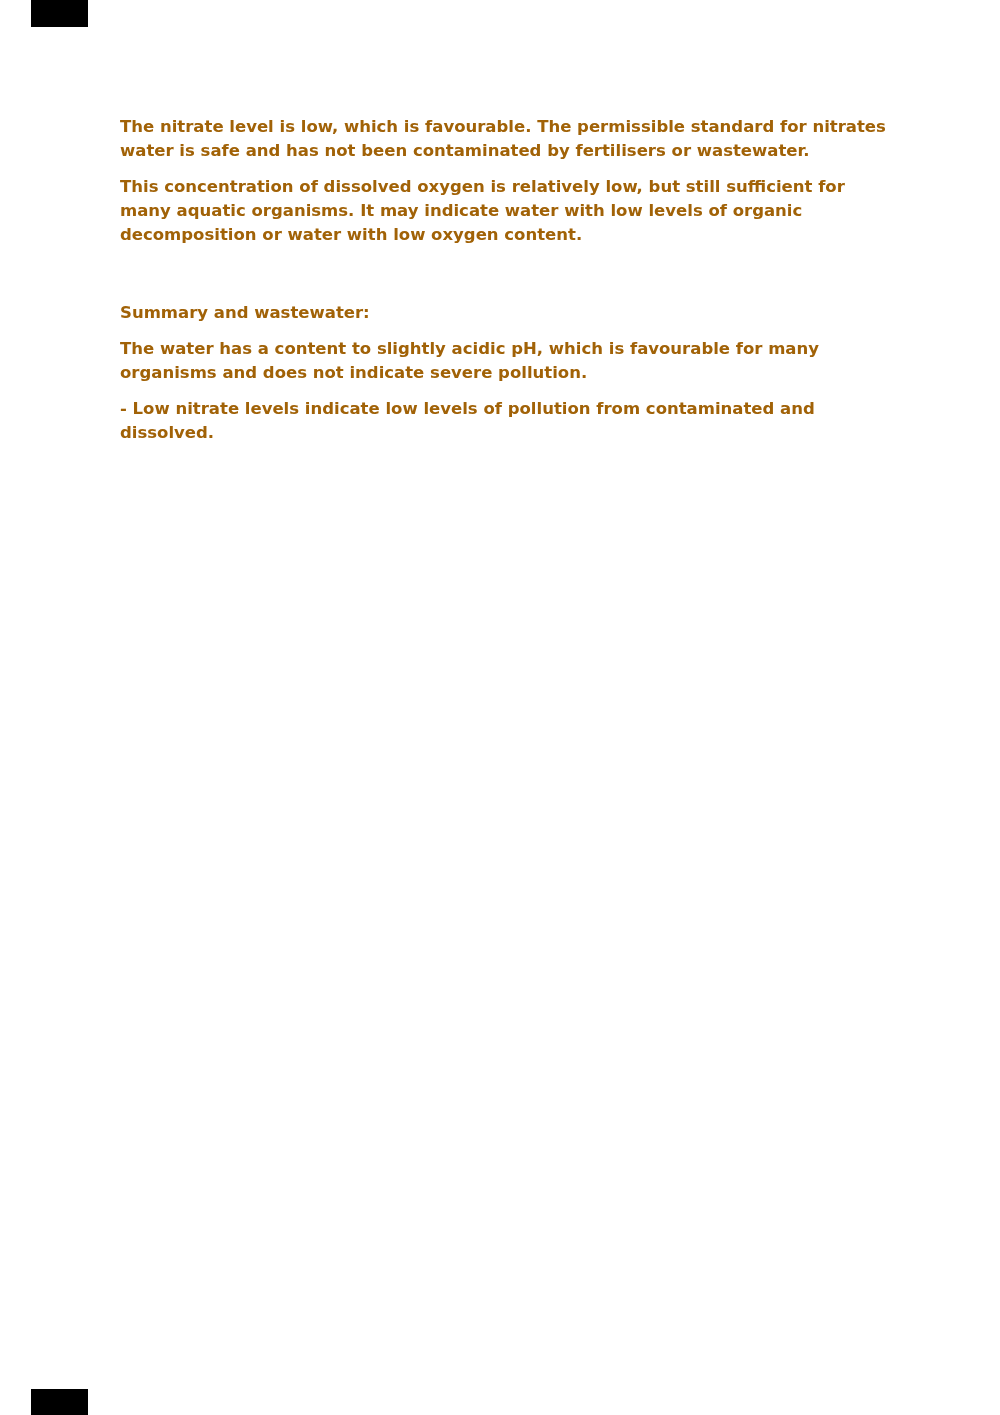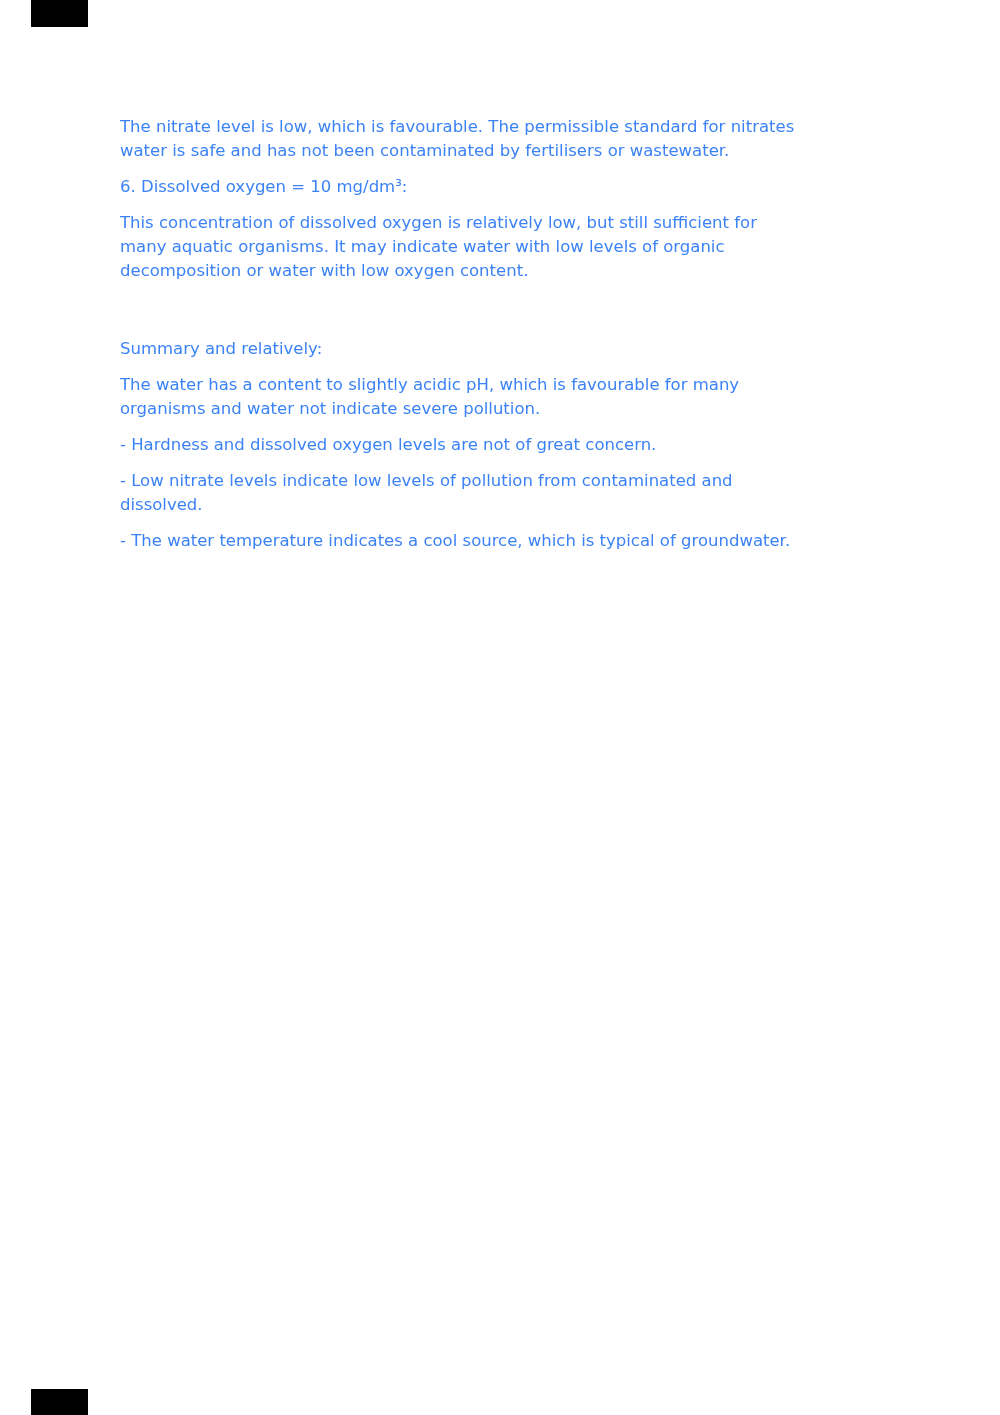--- a/index.html
+++ b/index.html
@@ -21,24 +21,24 @@
     width: 57px;
     background: #000000;
   }
   .scan-mark.top { top: 0; height: 27px; }
   .scan-mark.bottom { bottom: 0; height: 26px; }
   .content {
     position: absolute;
     left: 120px;
     top: 115px;
     width: 880px;
-    color: #3b82f6;
+    color: #a16207;
     font-size: 16.5px;
     line-height: 24px;
-    font-weight: 400;
+    font-weight: 700;
   }
   .para {
     margin: 0 0 12px 0;
   }
   .line {
     display: block;
     white-space: pre;
   }
   .vspace {
     height: 42px;
@@ -51,52 +51,43 @@
 
   <div class="scan-mark top"></div>
 
   <div class="content">
 
     <div class="para">
       <span class="line">The nitrate level is low, which is favourable. The permissible standard for nitrates</span>
       <span class="line">water is safe and has not been contaminated by fertilisers or wastewater.</span>
     </div>
 
-    <div class="para">
-      <span class="line">6. Dissolved oxygen = 10 mg/dm³:</span>
-    </div>
 
     <div class="para">
       <span class="line">This concentration of dissolved oxygen is relatively low, but still sufficient for</span>
       <span class="line">many aquatic organisms. It may indicate water with low levels of organic</span>
       <span class="line">decomposition or water with low oxygen content.</span>
     </div>
 
     <div class="vspace"></div>
 
     <div class="para">
-      <span class="line">Summary and relatively:</span>
+      <span class="line">Summary and wastewater:</span>
     </div>
 
     <div class="para">
       <span class="line">The water has a content to slightly acidic pH, which is favourable for many</span>
-      <span class="line">organisms and water not indicate severe pollution.</span>
+      <span class="line">organisms and does not indicate severe pollution.</span>
     </div>
 
-    <div class="para">
-      <span class="line">- Hardness and dissolved oxygen levels are not of great concern.</span>
-    </div>
 
     <div class="para">
       <span class="line">- Low nitrate levels indicate low levels of pollution from contaminated and</span>
       <span class="line">dissolved.</span>
     </div>
 
-    <div class="para">
-      <span class="line">- The water temperature indicates a cool source, which is typical of groundwater.</span>
-    </div>
 
 
   </div>
 
   <div class="scan-mark bottom"></div>
 
 </div>
 
 </body></html>

